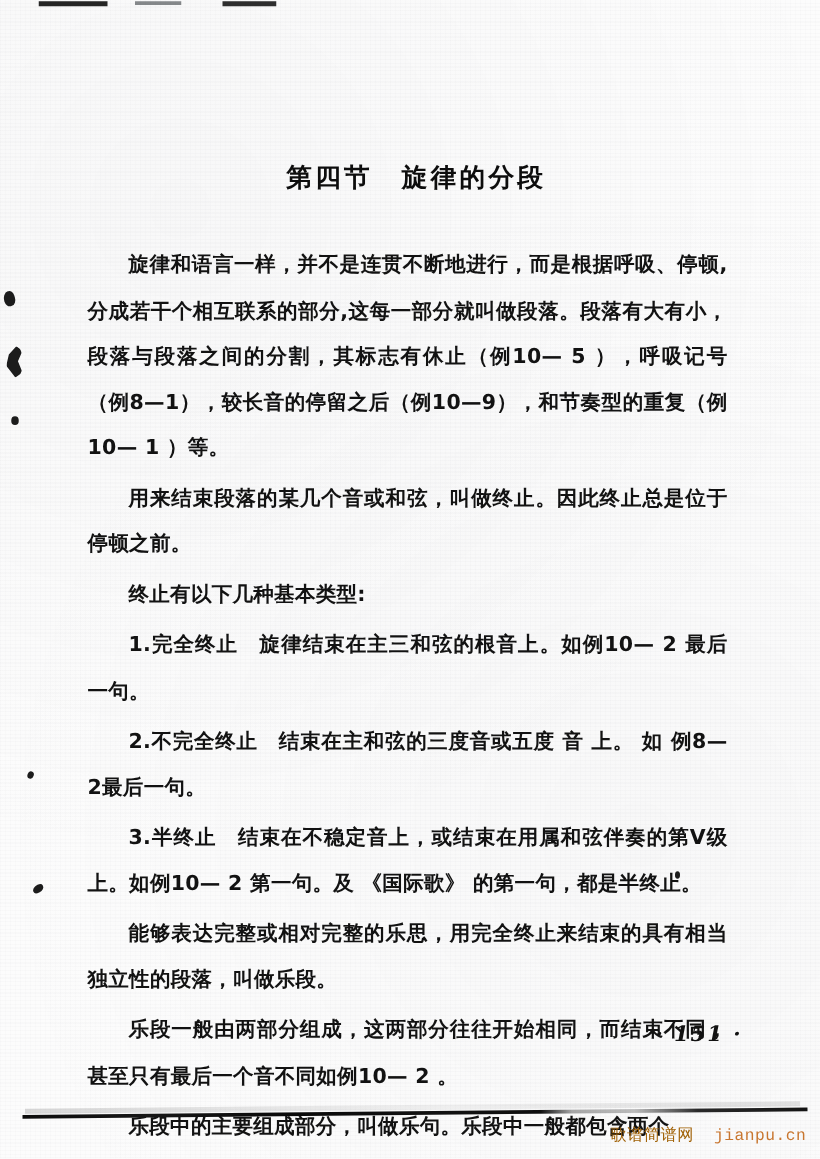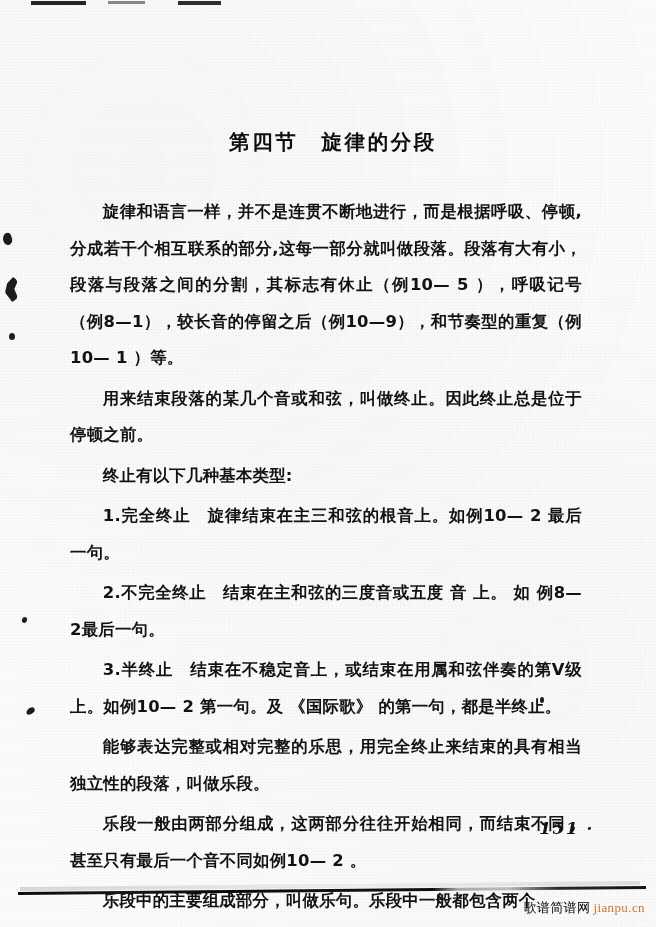--- a/index.html
+++ b/index.html
@@ -151,22 +151,22 @@
   
   .watermark {
     position: absolute;
     right: 11px;
     top: 899px;
     font-size: 13px;
     letter-spacing: .4px;
     white-space: nowrap;
     z-index: 7;
   }
-  .watermark .wm-cn { color: #000000; font-family: "DejaVu Sans", "Liberation Sans", sans-serif; }
-  .watermark .wm-dom { color: #c8762f; font-family: Liberation Serif, serif; margin-left: 3px; }
+  .watermark .wm-cn { color: #a16207; font-family: "DejaVu Sans", "Liberation Sans", sans-serif; }
+  .watermark .wm-dom { color: #c8762f; font-family: Liberation Mono, monospace; margin-left: 16px; }
 </style>
 </head>
 <body>
 
 <div class="page">
 
   <div class="top-bar b1"></div>
   <div class="top-bar b2"></div>
   <div class="top-bar b3"></div>
 

